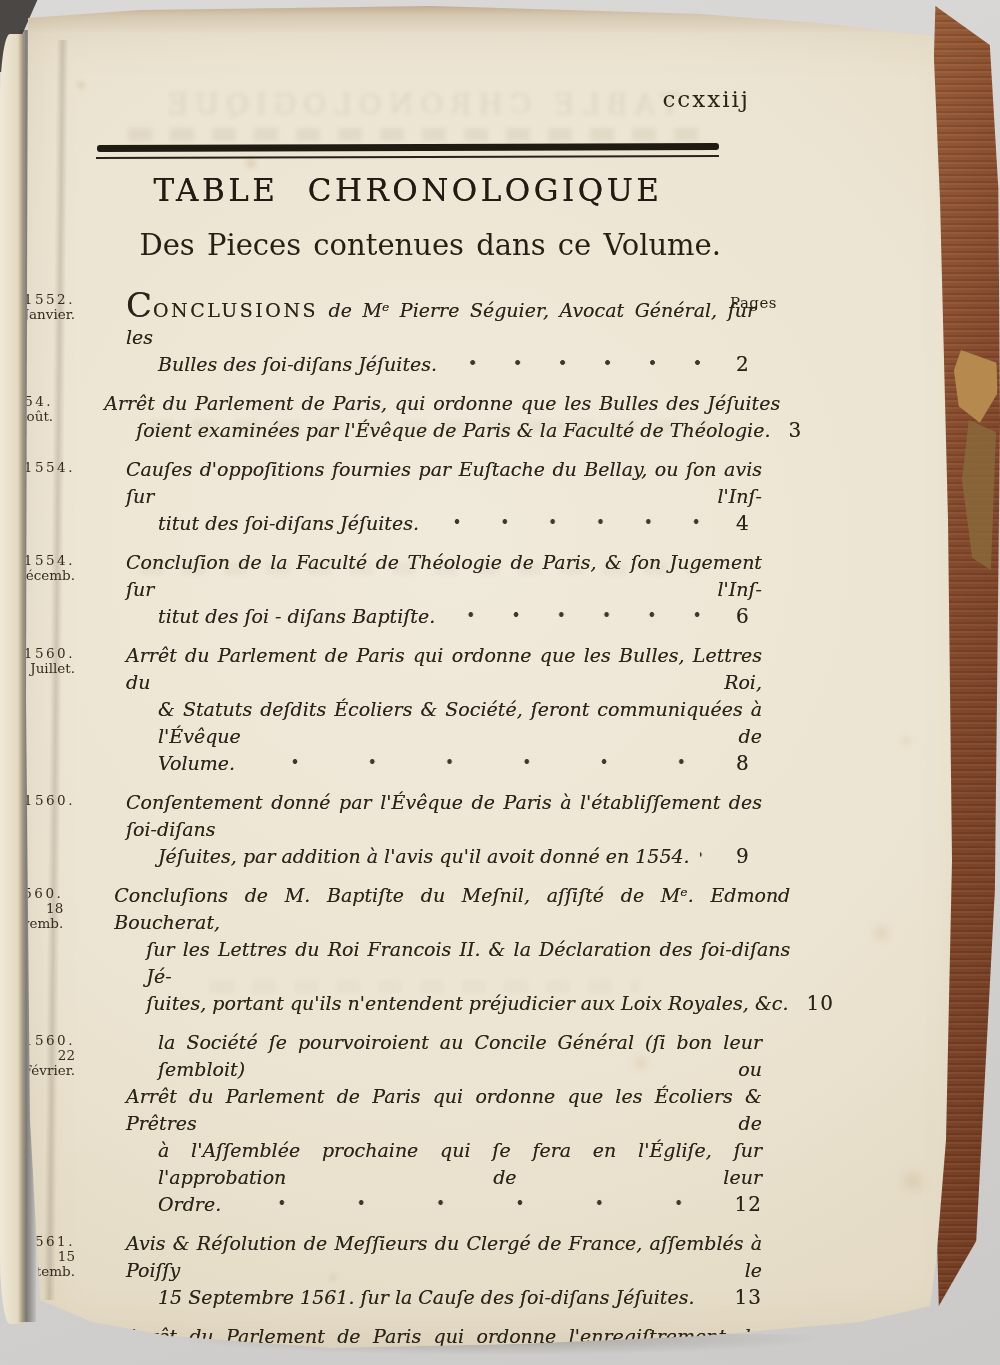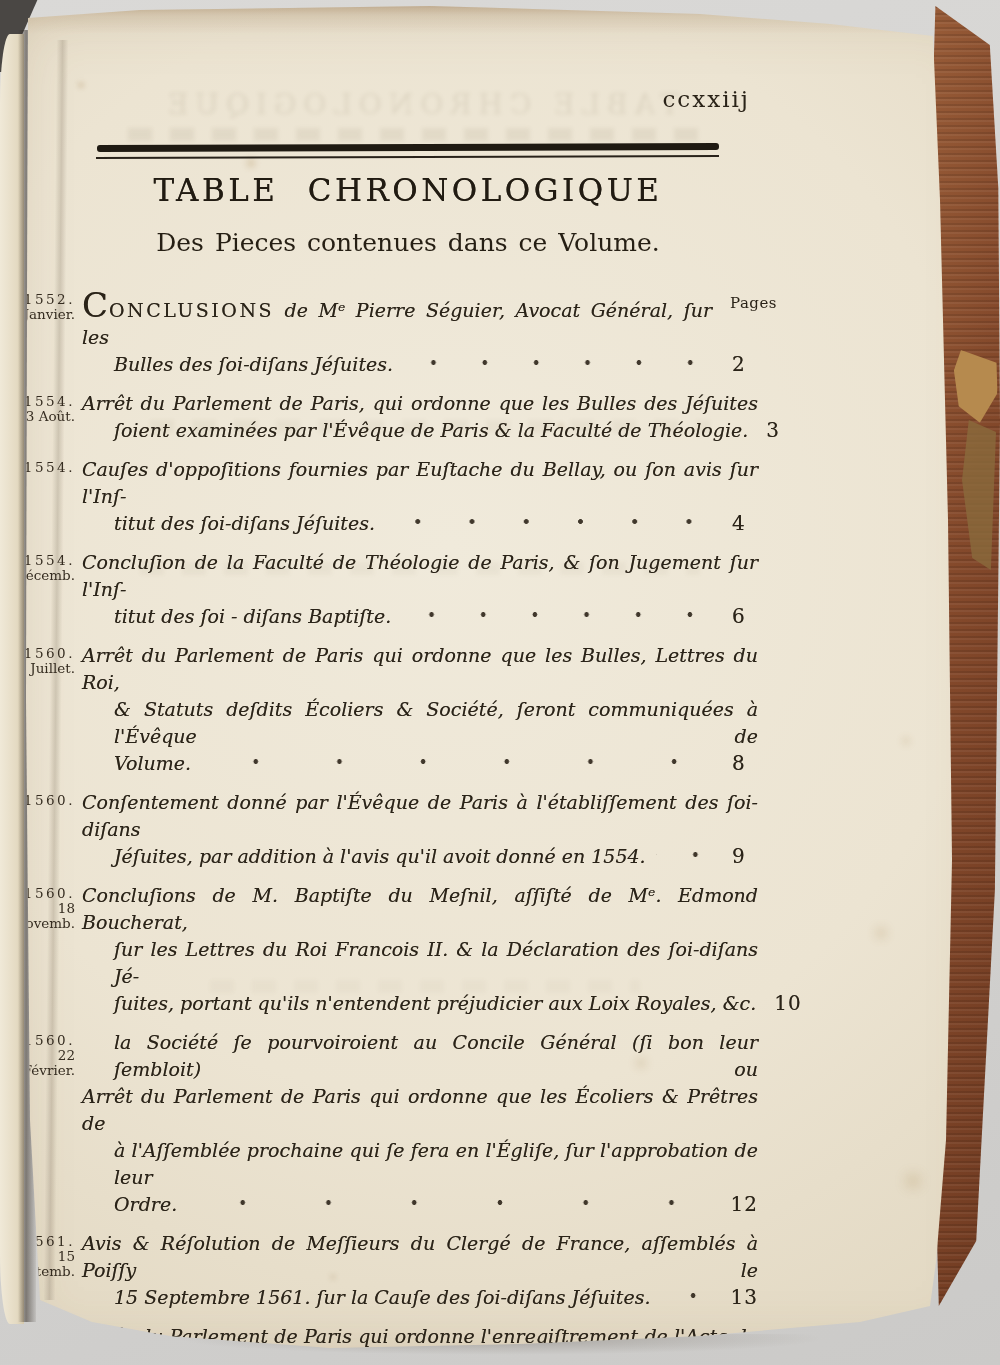--- a/index.html
+++ b/index.html
@@ -73,26 +73,26 @@
   .text-layer{position:absolute;inset:0;color:var(--ink,#2a2318);}
   .folio{position:absolute;left:640px;top:86px;width:110px;text-align:right;
     font-size:23px;letter-spacing:2px;}
   .rule-thick{position:absolute;left:97px;top:144px;width:622px;height:7px;
     background:#1f1a12;border-radius:3px;transform:rotate(-.2deg);}
   .rule-thin{position:absolute;left:96px;top:156px;width:623px;height:2.4px;
     background:#28221a;transform:rotate(-.2deg);}
   .main-title{position:absolute;left:95px;top:172px;width:626px;text-align:center;
     font-size:31px;letter-spacing:3.5px;word-spacing:16px;color:#211b12;
     white-space:nowrap;text-shadow:0 0 .6px rgba(33,27,18,.8);}
-  .subtitle{position:absolute;left:95px;top:228px;width:626px;text-align:center;
-    font-size:25px;word-spacing:3px;color:#261f14;}
+  .subtitle{position:absolute;left:95px;top:228px;width:626px;text-align:right;
+    font-size:29px;word-spacing:3px;color:#261f14;}
   .pages-head{position:absolute;left:730px;top:294px;font-size:15px;letter-spacing:.5px;}
 
   .entries{position:absolute;left:2px;top:288px;width:760px;}
-  .entry{display:flex;margin-bottom:12px;}
+  .entry{display:flex;margin-bottom:12px;gap:44px;}
   .date{width:80px;padding-right:7px;box-sizing:border-box;text-align:right;
     font-size:13.5px;line-height:15px;padding-top:4px;color:var(--date-ink,#352c20);}
   .date-line:first-child{letter-spacing:2.5px;}
   .body{flex:1;max-width:676px;font-style:italic;font-size:19px;line-height:27px;
     text-shadow:0 0 .5px rgba(42,35,24,.55);}
   .body .line{text-align:justify;text-align-last:justify;}
   .body .line{padding-left:32px;}
   .body .line.first{padding-left:0;}
   .body .line.narrow{width:630px;box-sizing:border-box;}
   .lead-initial{font-size:34px;font-style:normal;letter-spacing:1px;line-height:1;}

